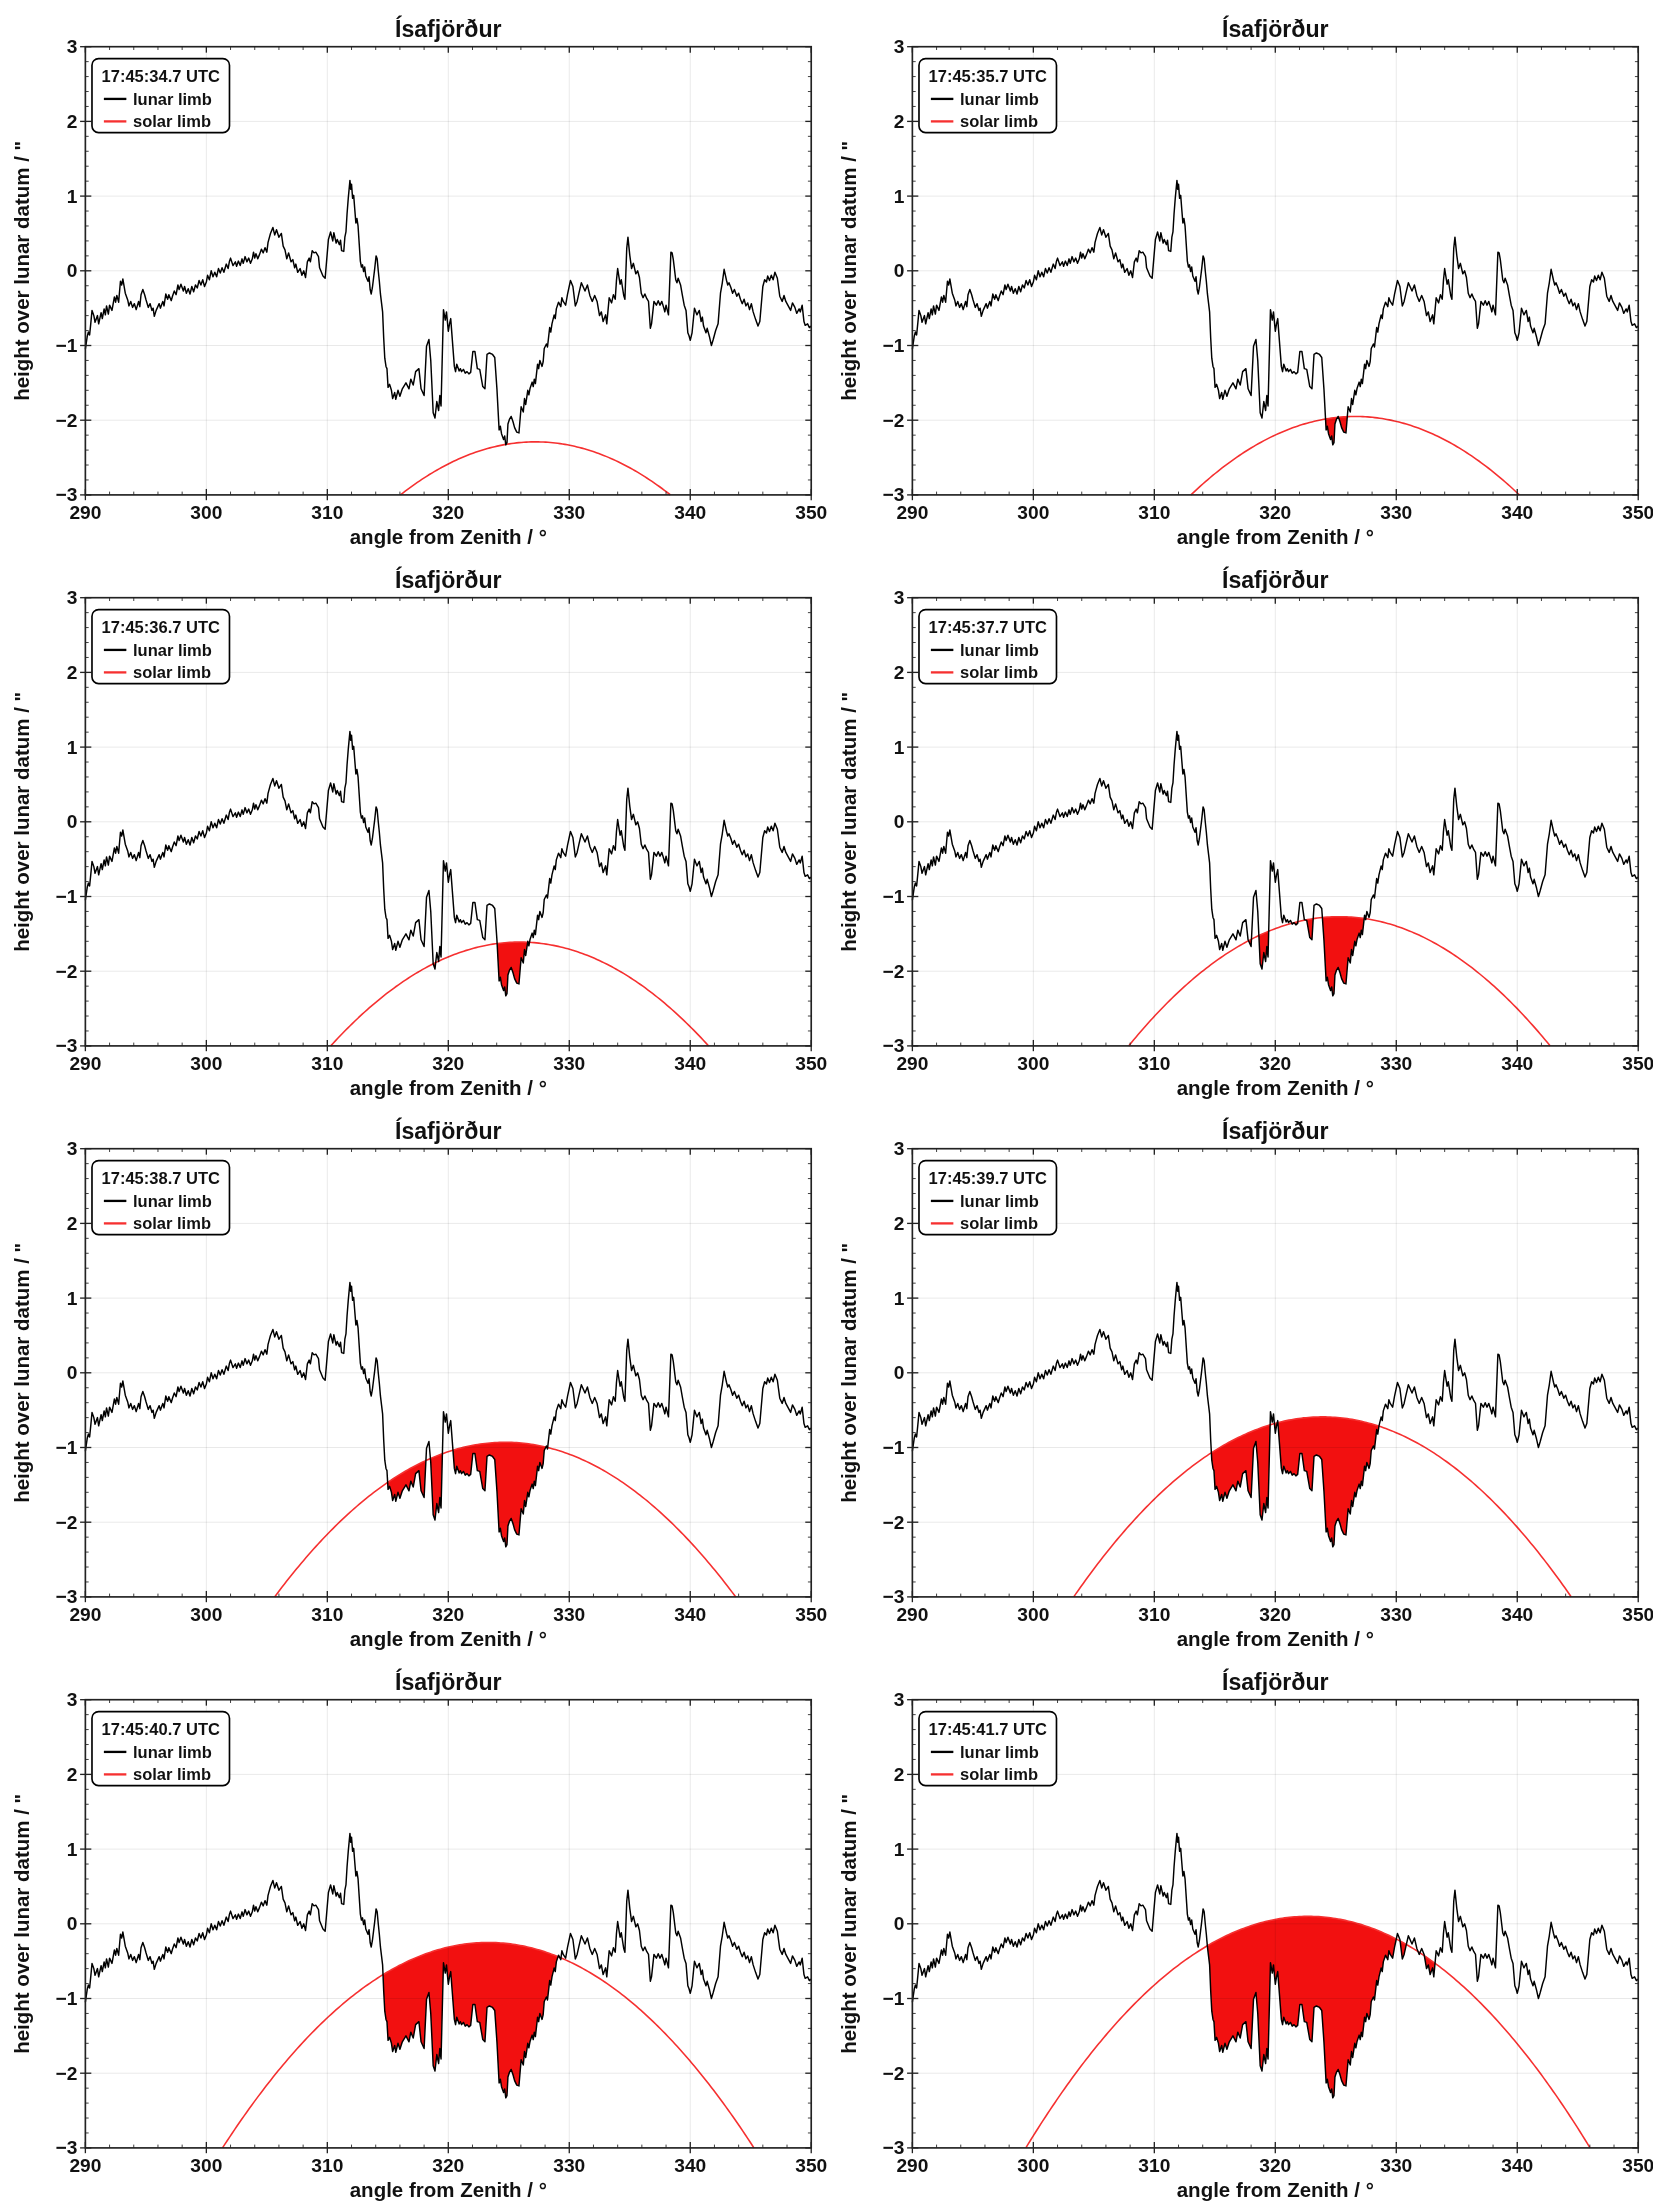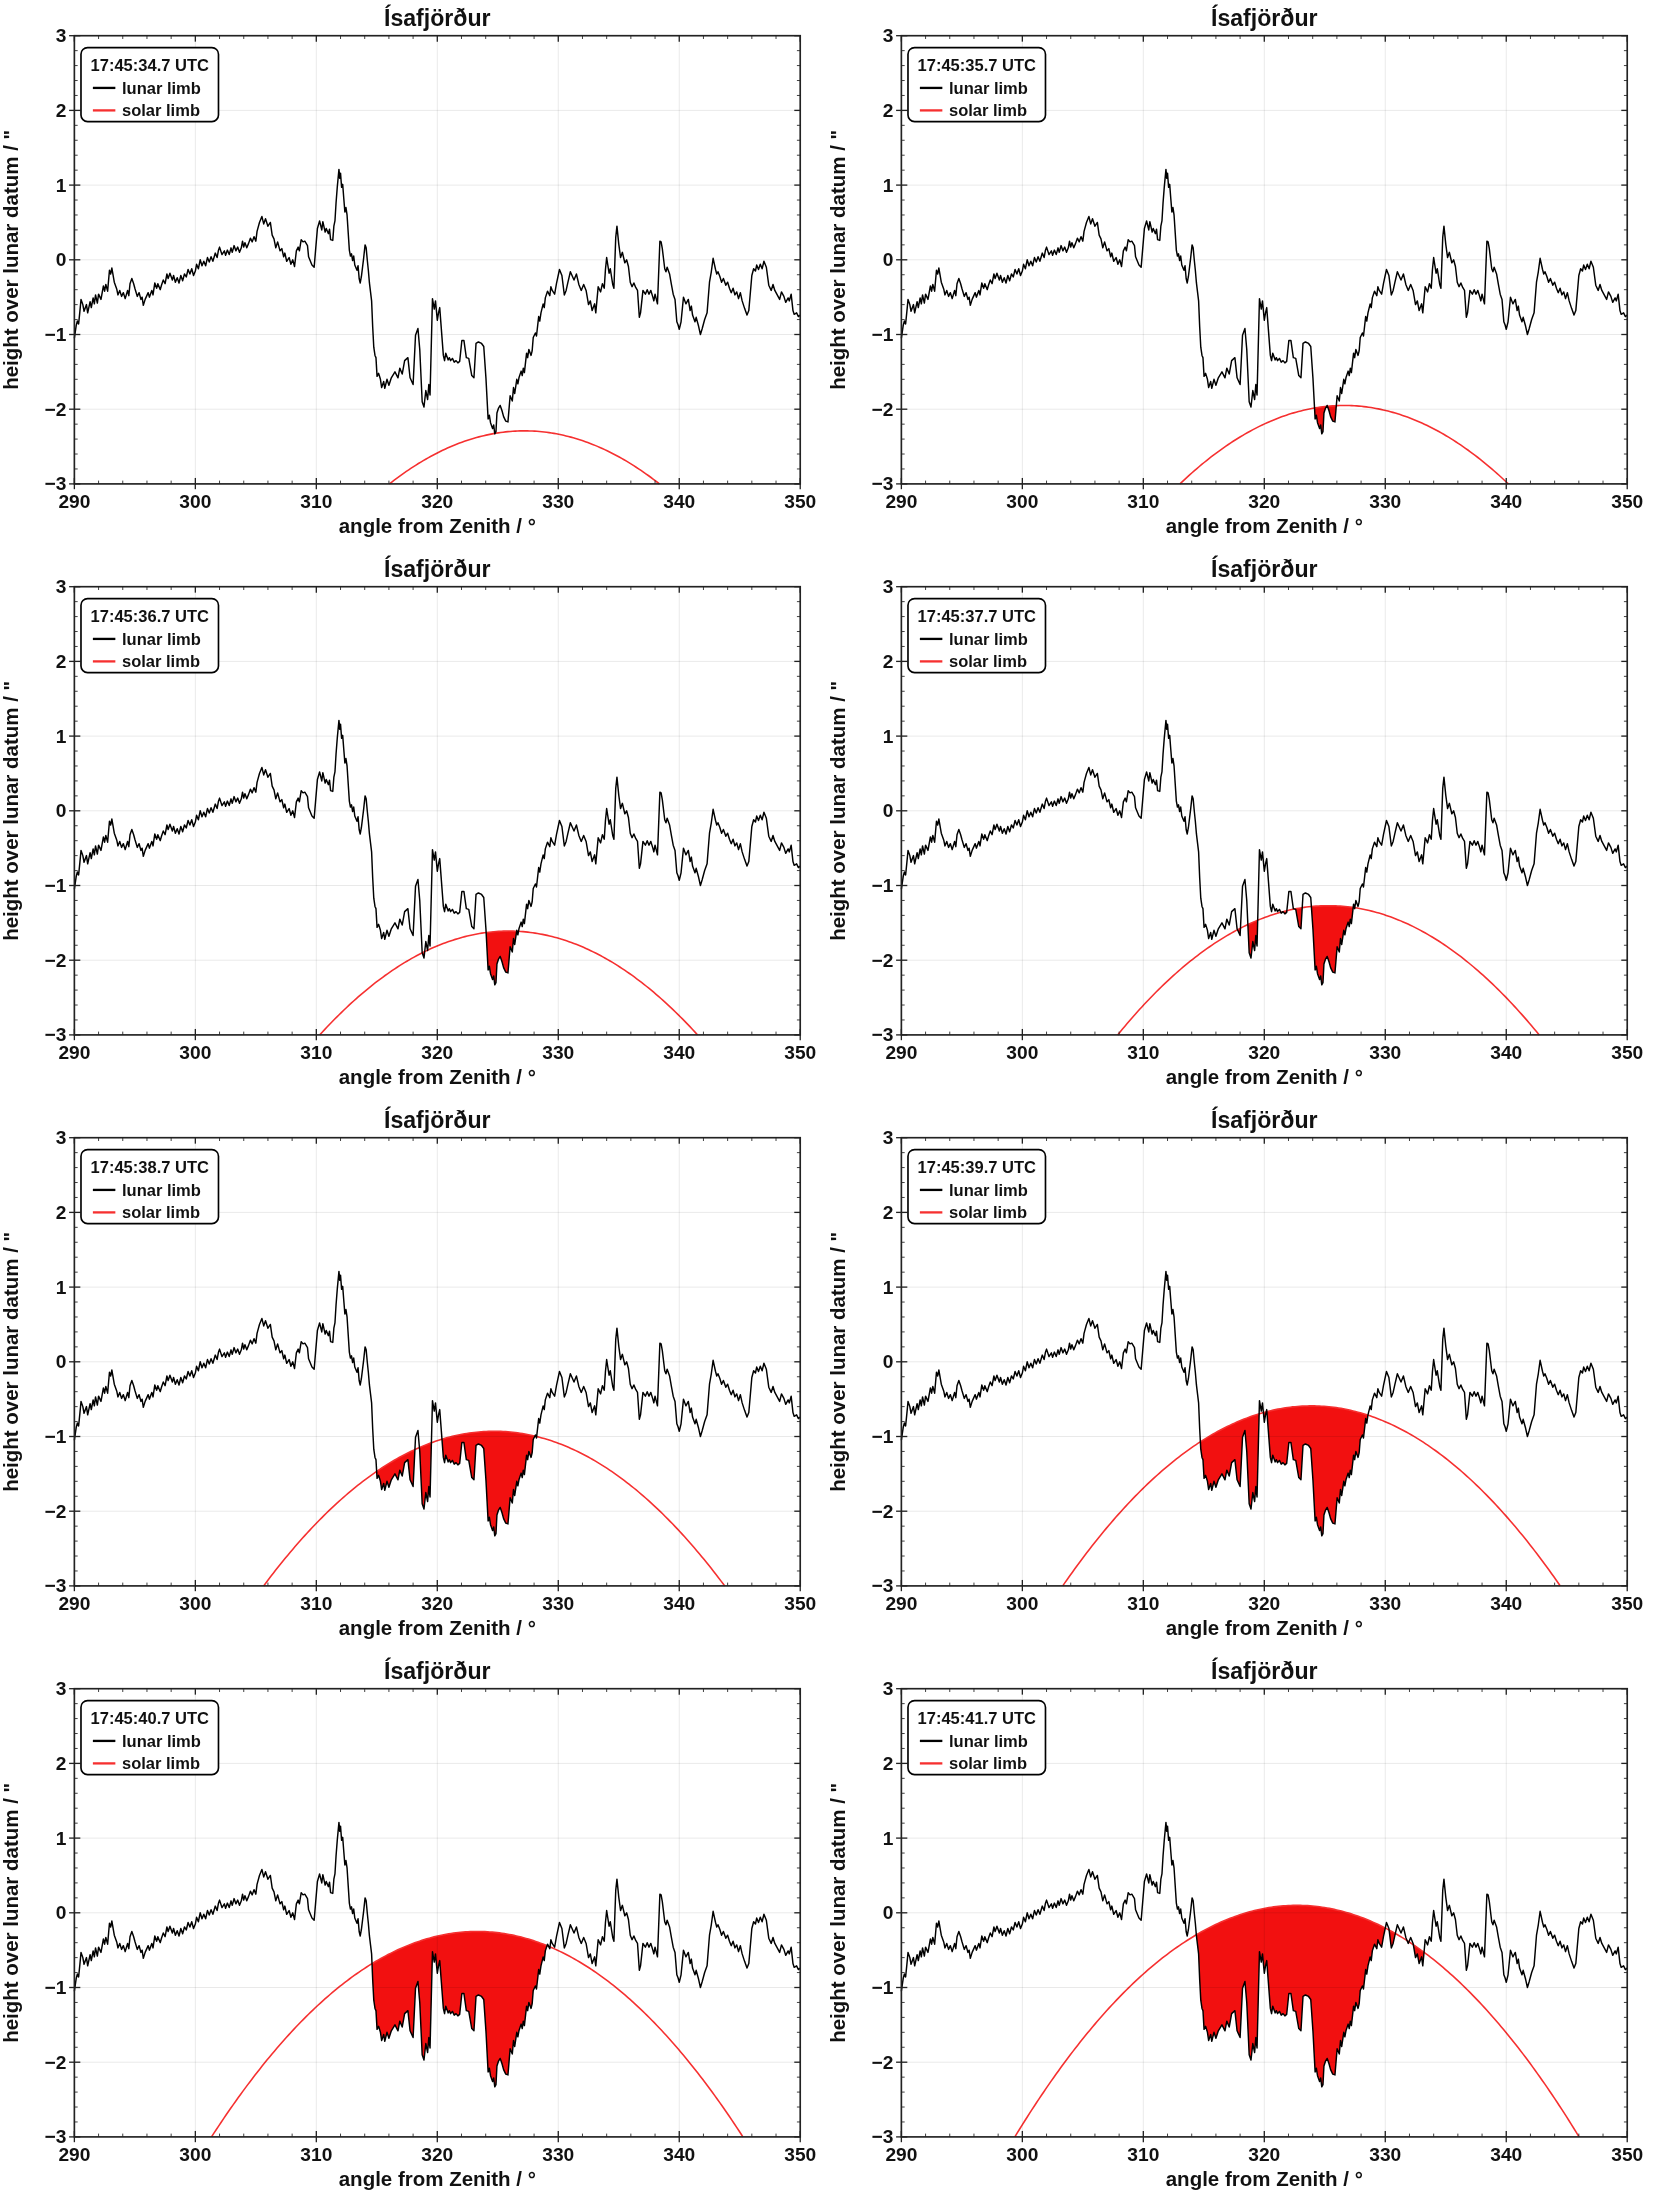--- a/index.html
+++ b/index.html
@@ -1,18 +1,18 @@
 <!DOCTYPE html>
 <html style="font-size:10.6px"><head>
 <meta charset="utf-8">
 <style>
   html,body{margin:0;padding:0;background:#ffffff;}
   body{width:1654px;height:2205px;font-family:"Liberation Sans",sans-serif;}
   #figure-grid{display:grid;grid-template-columns:827px 827px;grid-auto-rows:551px;width:1654px;height:2205px;}
-  figure{margin:0;padding:0;width:827px;height:551px;}
+  figure{margin:0;padding:11px;width:827px;height:551px;}
   svg{display:block;}
   .t-title{font:700 35px "Liberation Sans",sans-serif;fill:#111;}
   .t-axis{font:700 31px "Liberation Sans",sans-serif;fill:#111;}
   .t-tick{font:700 29px "Liberation Sans",sans-serif;fill:#111;}
   .t-leg{font:700 25px "Liberation Sans",sans-serif;fill:#111;}
 </style>
 </head>
 <body>
 
 <main id="figure-grid">

